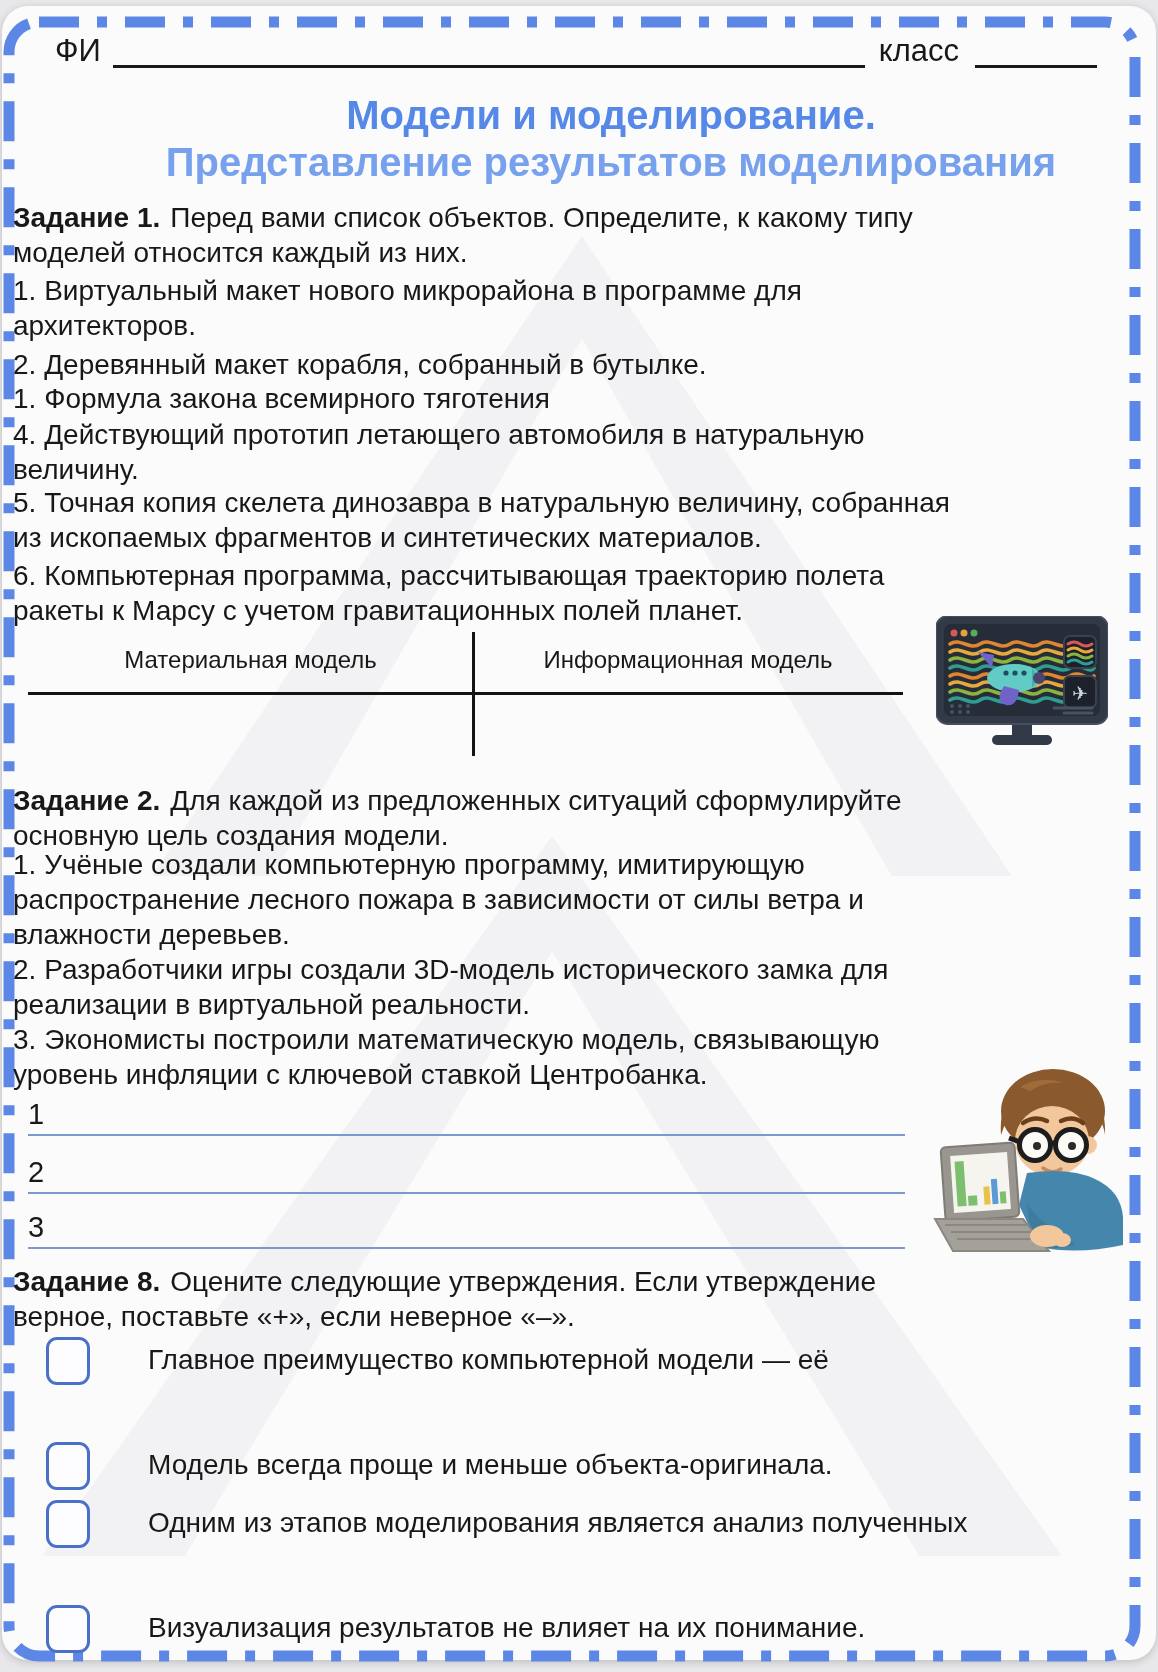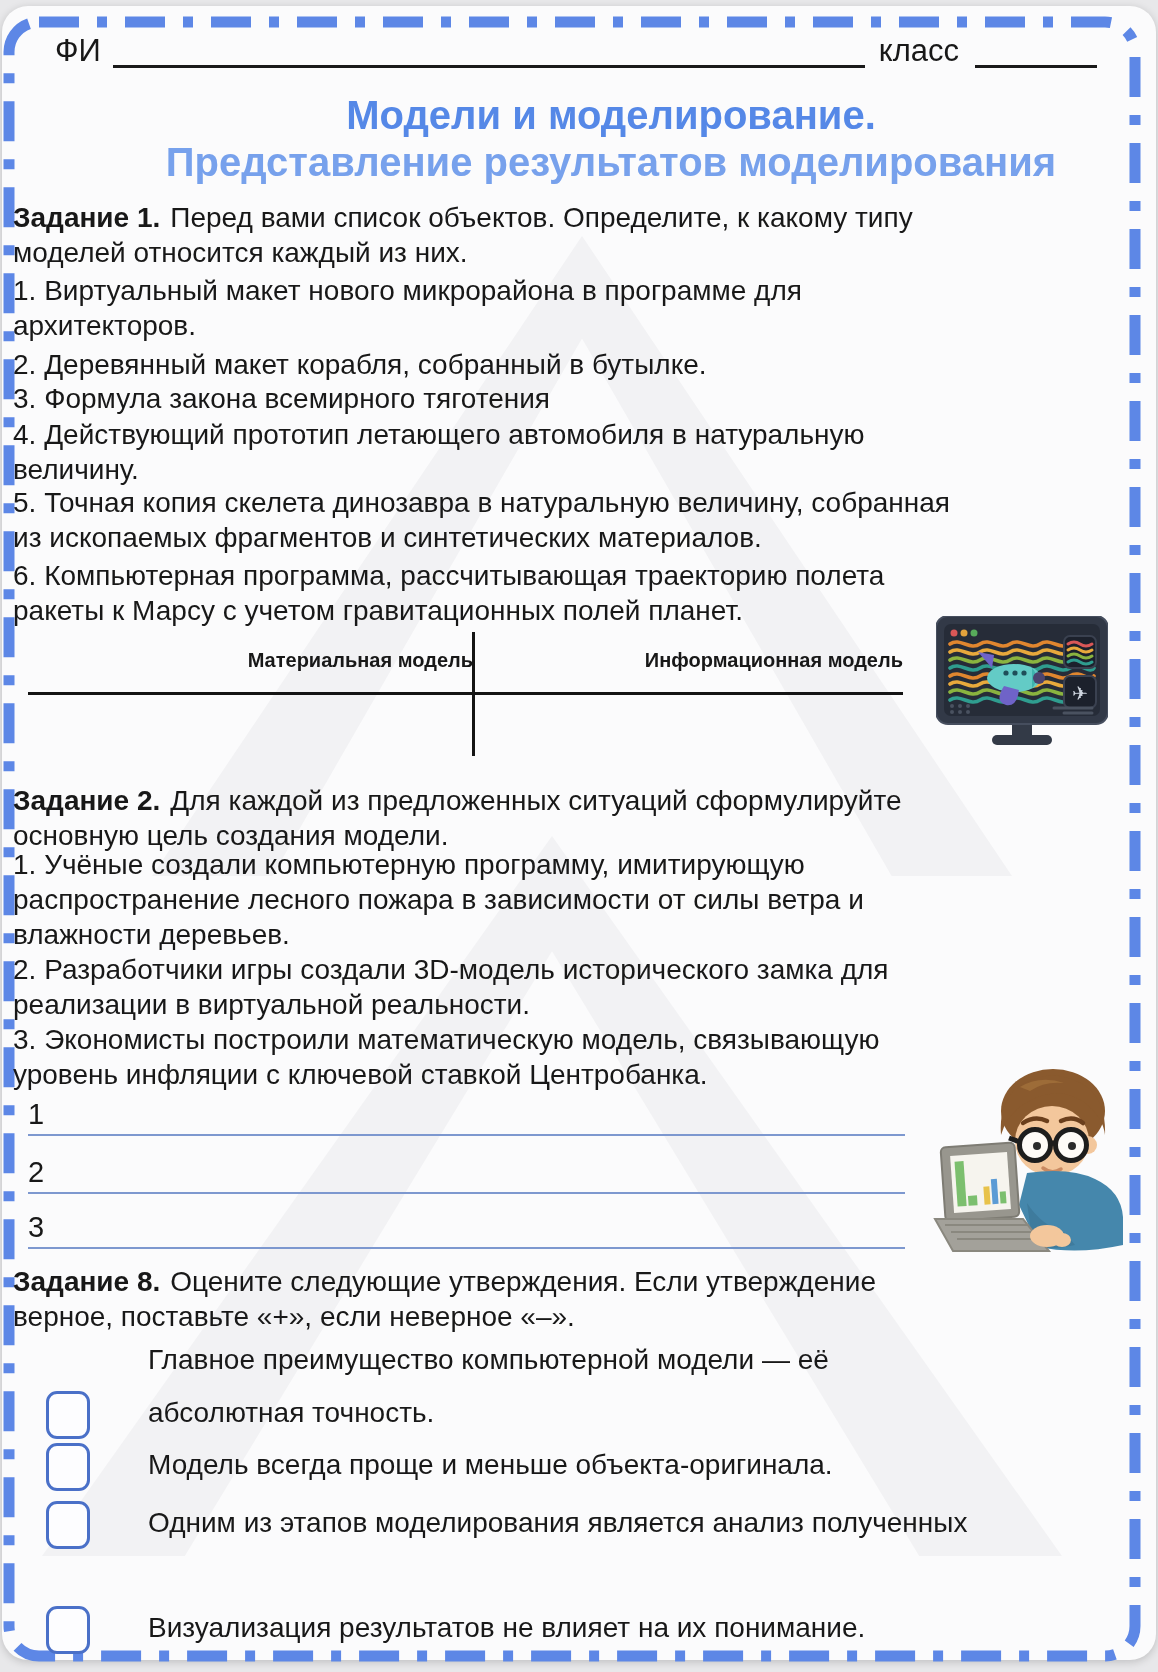--- a/index.html
+++ b/index.html
@@ -40,31 +40,31 @@
   
   .para{position:absolute;left:13px;font-size:28px;line-height:35px;}
   .pline{white-space:nowrap;}
   .pline:empty{display:none;}
   .tlabel{font-weight:bold;margin-right:10px;}
 
   
   .t1-table{position:absolute;left:28px;top:628px;width:875px;height:128px;}
   .t1-table::after{content:'';position:absolute;left:444px;top:4px;bottom:0;width:3px;background:#141414;}
   .tt-head{display:flex;height:64px;border-bottom:3px solid #141414;align-items:center;}
-  .tt-head .tt-cell{font-weight:bold;font-size:20px;text-align:right;}
+  .tt-head .tt-cell{font-weight:normal;font-size:24px;text-align:center;}
   .tt-cell.c1{width:445px;}
   .tt-cell.c2{width:430px;}
   .tt-body{display:flex;height:61px;}
 
   
   .ans{position:absolute;left:28px;width:877px;height:36px;
     border-bottom:2.5px solid #7d98cf;font-size:29px;line-height:32px;}
 
   
-  .stmt-row{position:absolute;left:46px;display:flex;align-items:flex-end;}
+  .stmt-row{position:absolute;left:46px;display:flex;align-items:flex-start;}
   .cb{width:38px;height:42px;border:3.5px solid #4a70c8;border-radius:11px;
     background:#fdfdff;flex:none;margin-top:4px;}
   .stmt{font-size:28px;line-height:53px;margin-left:58px;}
   .stmt span{display:block;white-space:nowrap;}
   .stmt span:empty{display:none;}
 
   .illus{position:absolute;}
 </style>
 </head>
 <body>
@@ -97,21 +97,21 @@
   </div>
 
   <div class="para" style="top:273px">
     <div class="pline">1. Виртуальный макет нового микрорайона в программе для</div>
     <div class="pline">архитекторов.</div>
   </div>
   <div class="para" style="top:347px">
     <div class="pline">2. Деревянный макет корабля, собранный в бутылке.</div>
   </div>
   <div class="para" style="top:381px">
-    <div class="pline">3. Формула закона всемирного тяготения</div>
+    <div class="pline">1. Формула закона всемирного тяготения</div>
   </div>
   <div class="para" style="top:417px">
     <div class="pline">4. Действующий прототип летающего автомобиля в натуральную</div>
     <div class="pline">величину.</div>
   </div>
   <div class="para" style="top:485px">
     <div class="pline">5. Точная копия скелета динозавра в натуральную величину, собранная</div>
     <div class="pline">из ископаемых фрагментов и синтетических материалов.</div>
   </div>
   <div class="para" style="top:558px">
@@ -246,21 +246,20 @@
 
   <div class="para" style="top:1264px">
     <div class="pline"><b class="tlabel">Задание 8.</b><span>Оцените следующие утверждения. Если утверждение</span></div>
     <div class="pline">верное, поставьте «+», если неверное «–».</div>
   </div>
 
   <div class="stmt-row" style="top:1333px">
     <div class="cb"></div>
     <div class="stmt">
       <span>Главное преимущество компьютерной модели — её</span>
-      <span>абсолютная точность.</span>
     </div>
   </div>
   <div class="stmt-row" style="top:1438px">
     <div class="cb"></div>
     <div class="stmt">
       <span>Модель всегда проще и меньше объекта-оригинала.</span>
 
     </div>
   </div>
   <div class="stmt-row" style="top:1496px">

